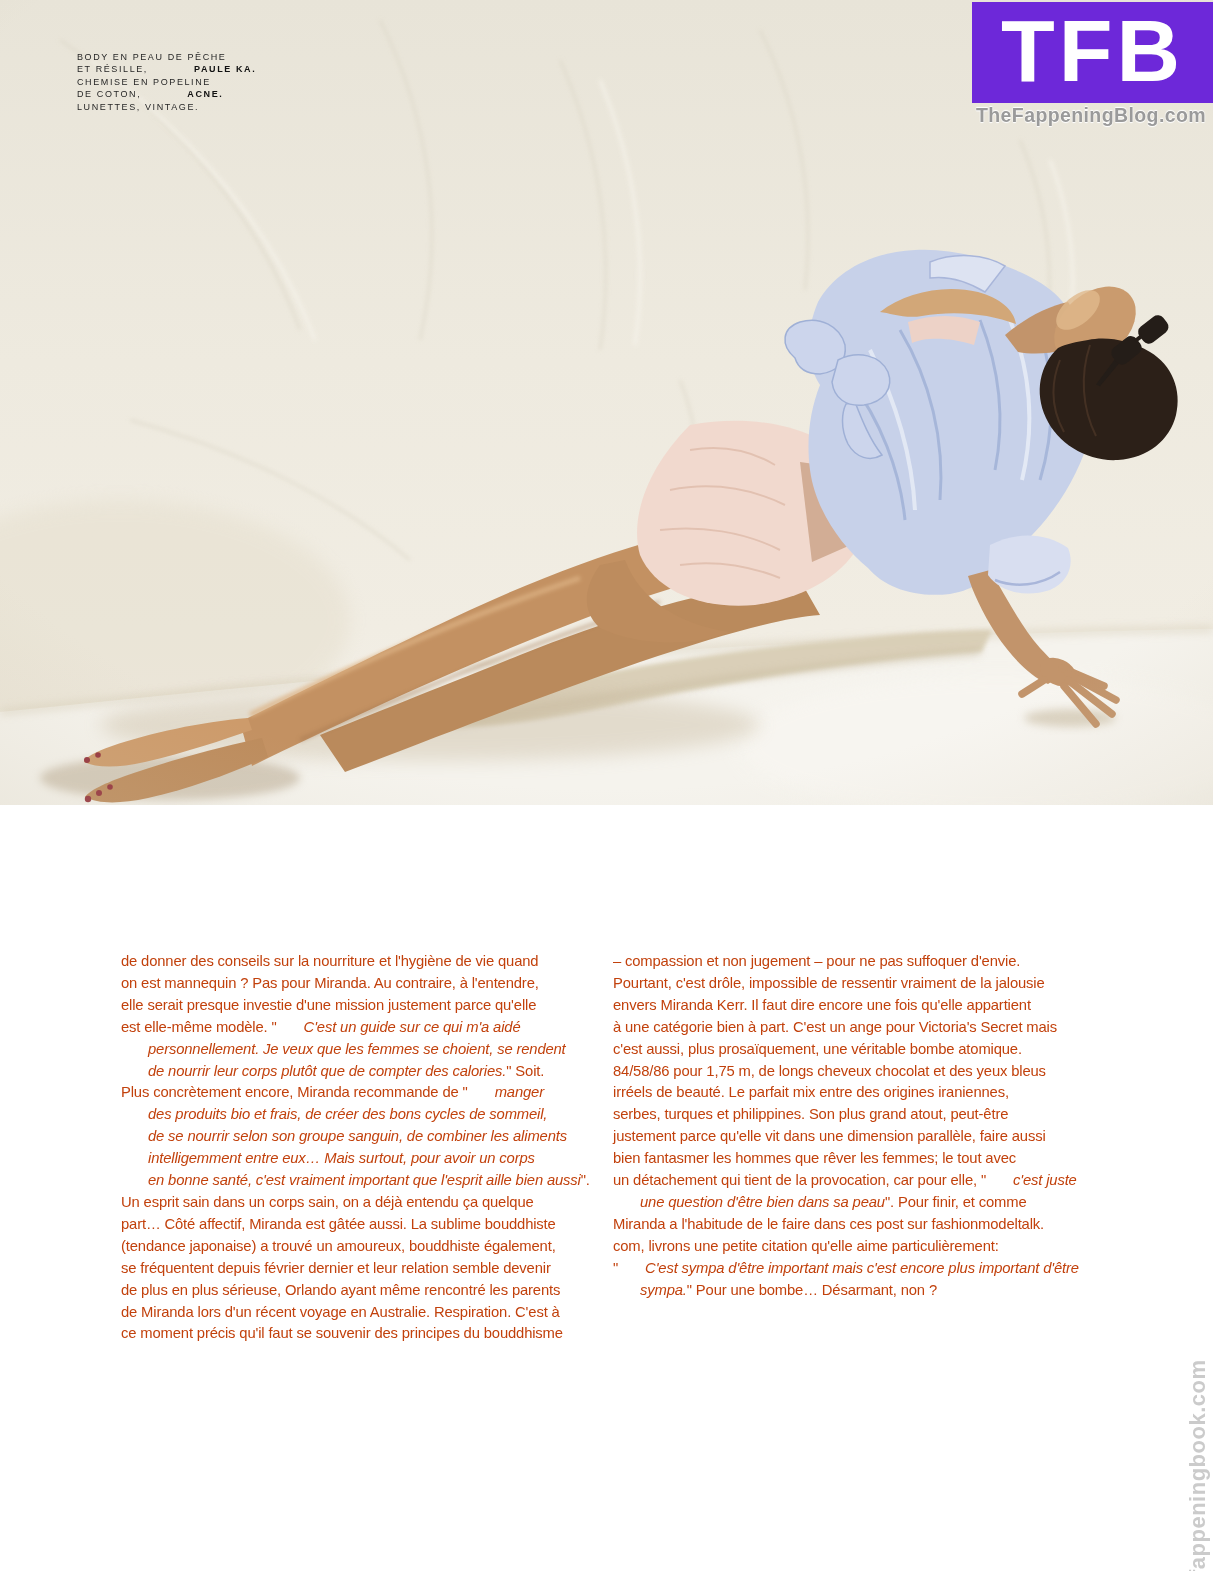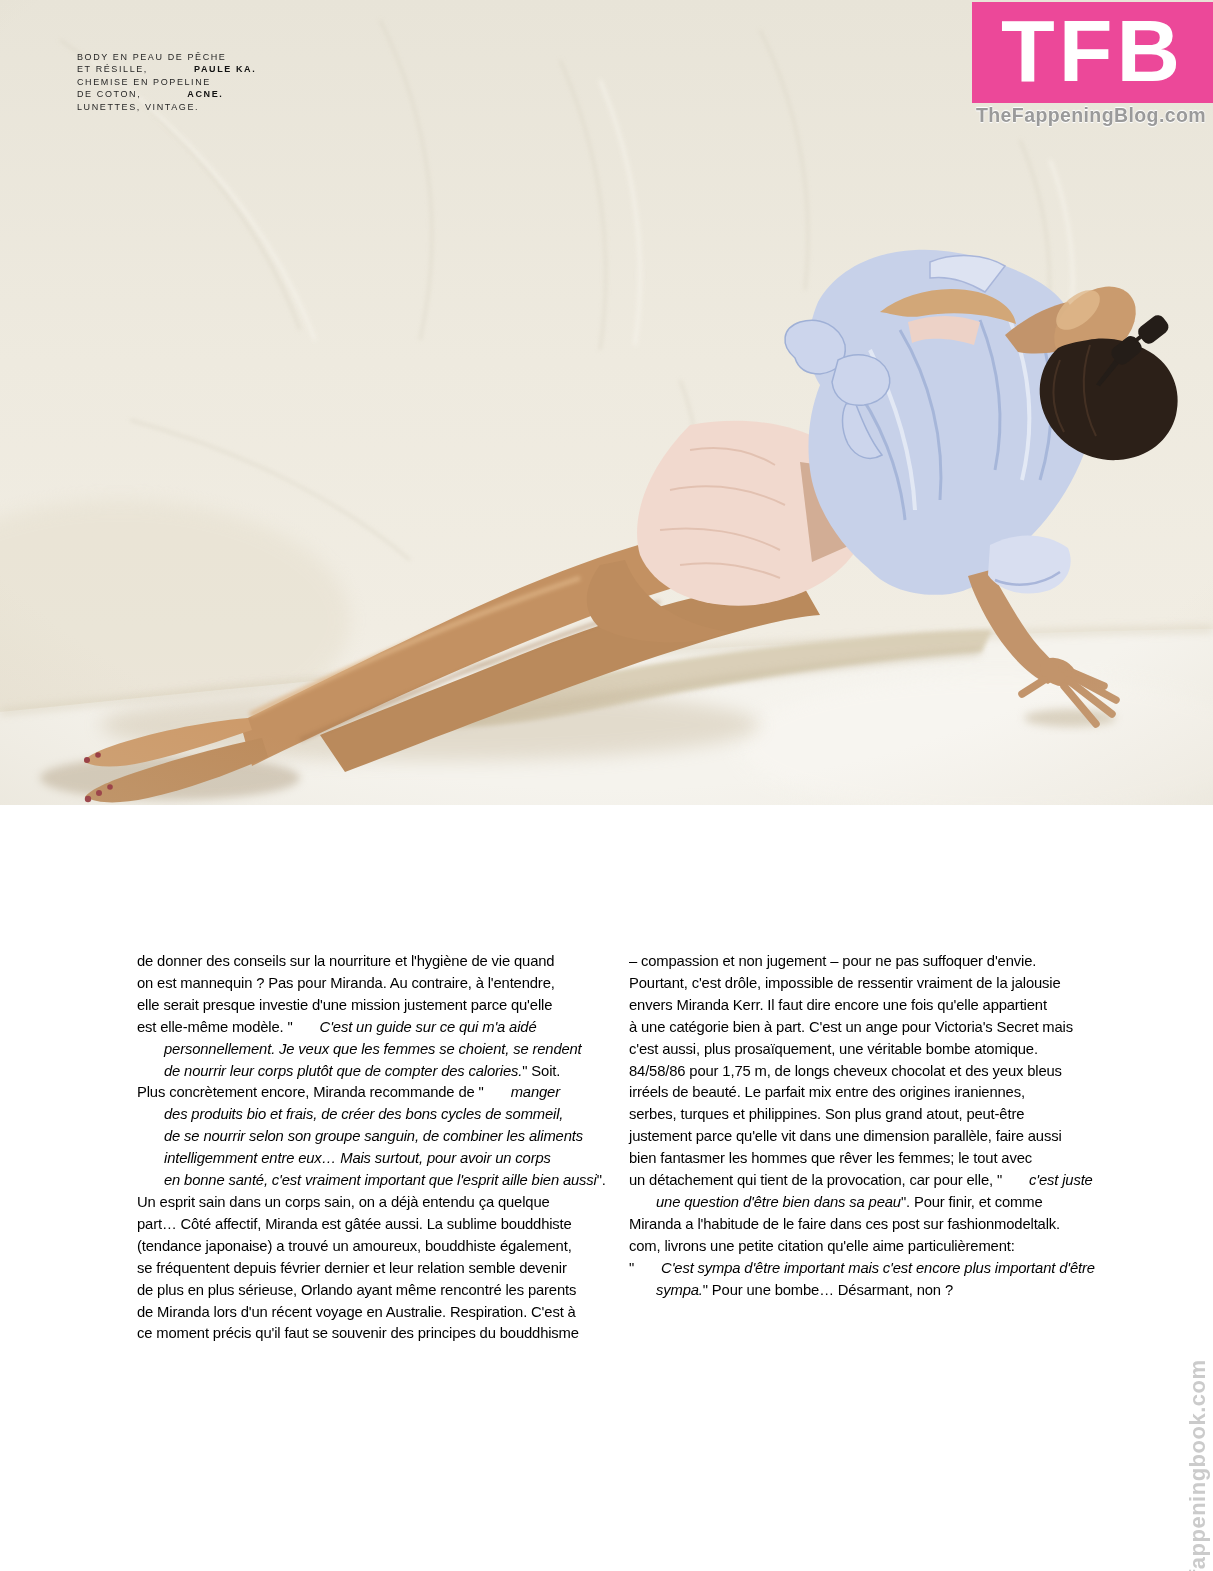--- a/index.html
+++ b/index.html
@@ -14,36 +14,36 @@
   
   .credit{
     position:absolute;left:57px;top:51px;
     font-size:9px;line-height:12.4px;letter-spacing:1.6px;
     color:#262626;font-weight:500;margin-left:20px;
   }
   .credit .bd{font-weight:bold;color:#111;}
   
   .tfb-box{
     position:absolute;top:2px;right:0;width:241px;height:101px;
-    background:#ec4899;display:flex;align-items:center;justify-content:center;
+    background:#6d28d9;display:flex;align-items:center;justify-content:center;
   }
   .tfb-box span{
     color:#ffffff;font-weight:bold;font-size:88px;letter-spacing:4px;
     line-height:101px;transform:translateY(-2px);
   }
   .tfb-sub{
     position:absolute;top:104px;right:3px;width:238px;text-align:center;
     font-size:19.5px;font-weight:bold;letter-spacing:.4px;color:#9a9a9a;
     text-shadow:0 0 2px #fff,0 1px 1px #fff,0 -1px 1px #fff;
   }
   
   .col{
     position:absolute;top:951px;
     font-size:14.8px;line-height:21.9px;letter-spacing:-0.15px;
-    color:#000000;white-space:nowrap;margin-left:16px;
+    color:#c2410c;white-space:nowrap;
   }
   .col-left{left:121px;width:470px;}
   .col-right{left:613px;width:510px;}
   .tline{white-space:nowrap;}
   .it{font-style:italic;padding-left:27px;}
   .bd{font-weight:bold;padding-left:42px;}
   
   .side-wm{
     position:absolute;right:2px;bottom:-6px;height:236px;
     writing-mode:vertical-rl;transform:rotate(180deg);

